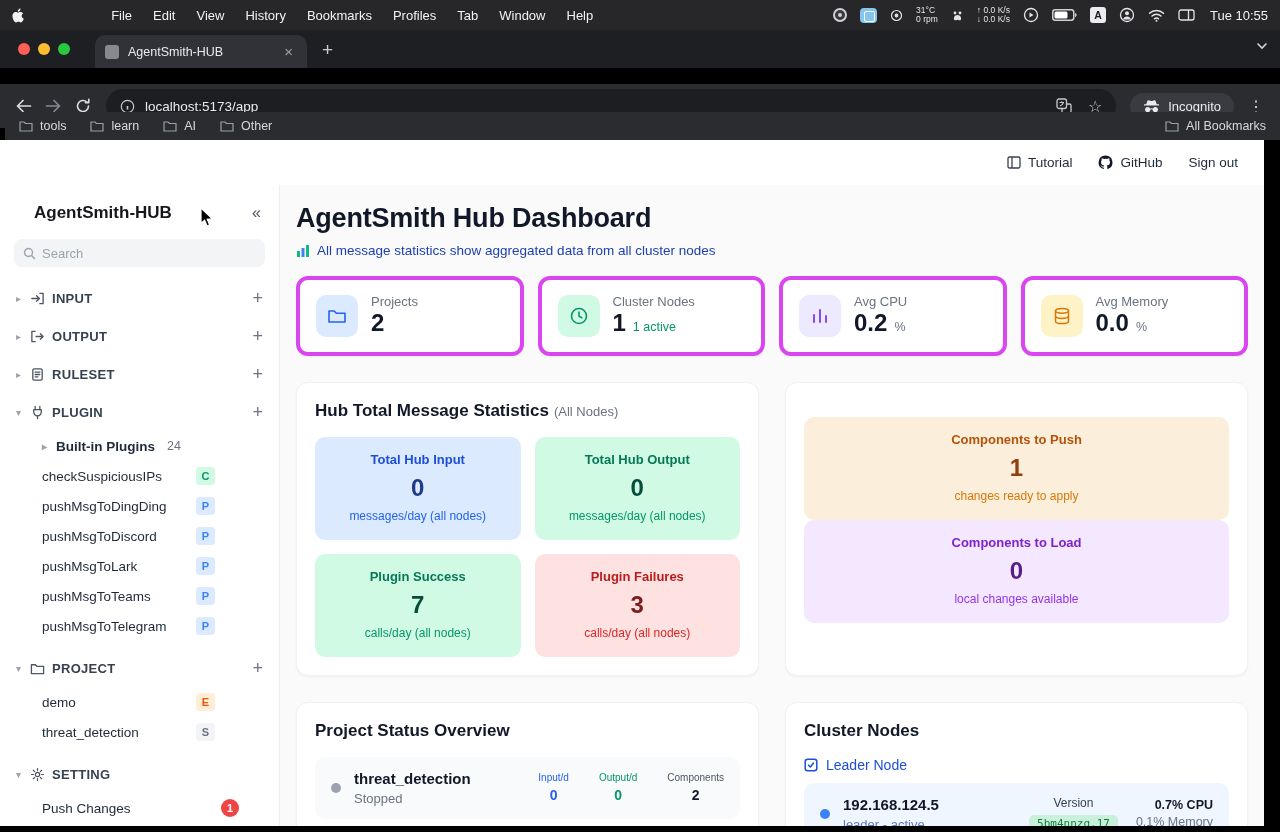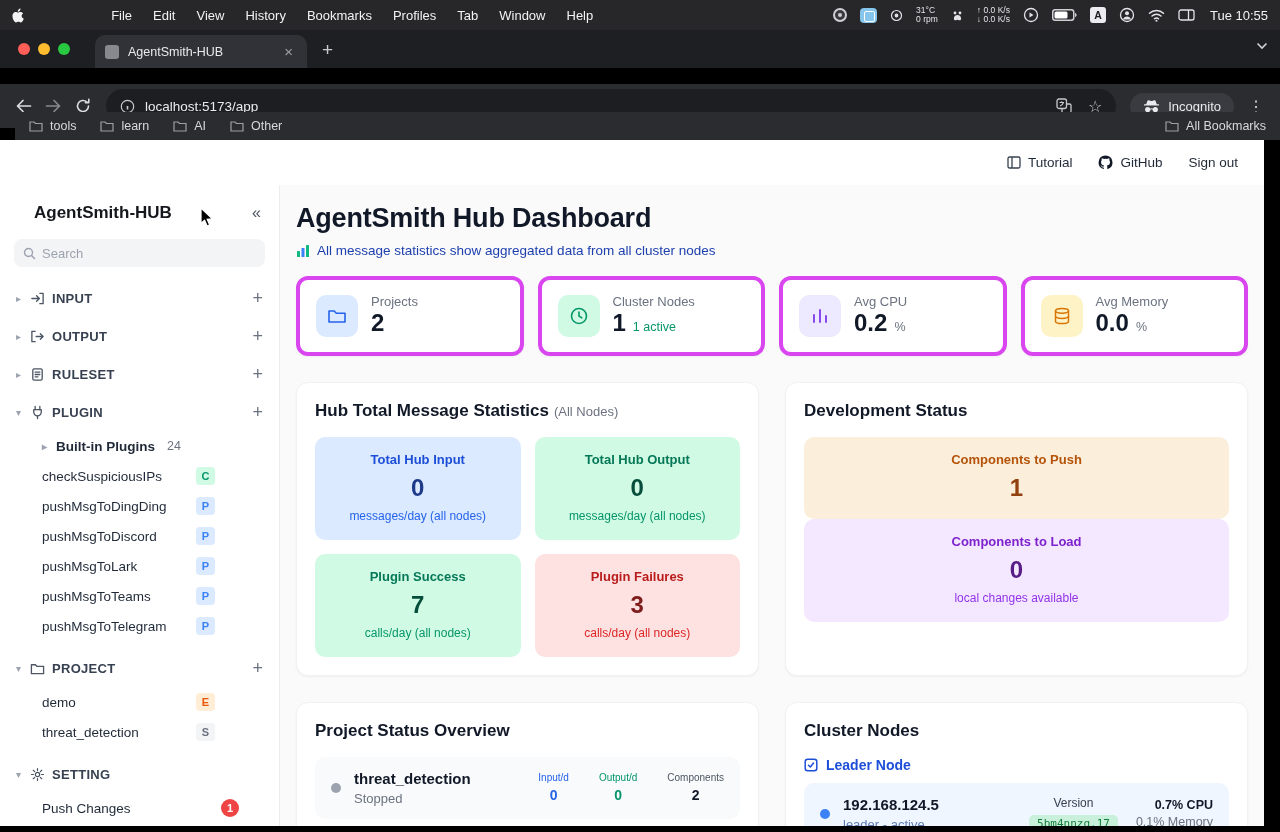--- a/index.html
+++ b/index.html
@@ -37,21 +37,21 @@
   .nav-ic { width:30px; height:30px; display:flex; align-items:center; justify-content:center; color:#dadce0; border-radius:50%; flex-shrink:0; }
   .nav-ic.dim { color:#85888d; }
   .omnibox { flex:1; height:34px; background:#1d1e22; border-radius:17px; display:flex; align-items:center; padding:0 14px; margin:0 8px; }
   .url { font-size:13.5px; color:#e8eaed; margin-left:10px; }
   .omni-right { margin-left:auto; display:flex; align-items:center; gap:16px; color:#c7c9cc; }
   .star { font-size:16px; color:#c7c9cc; }
   .incog { display:flex; align-items:center; gap:8px; background:#3a3b40; border-radius:16px; padding:6px 13px; color:#e8eaed; font-size:13px; margin:0 6px; }
   .kebab { color:#dadce0; font-size:16px; padding:0 8px; }
 
   
-  .bookmarks { position:absolute; top:112px; left:15px; right:0; height:28px; background:#2b2c30; display:flex; align-items:center; padding:0 14px; gap:24px; }
+  .bookmarks { position:absolute; top:112px; left:5px; right:0; height:28px; background:#2b2c30; display:flex; align-items:center; padding:0 14px; gap:24px; }
   .bm { display:flex; align-items:center; gap:7px; color:#d7d9dc; font-size:12.5px; }
   .bm-right { margin-left:auto; }
 
   
   .page { position:absolute; top:140px; left:0; width:1264px; height:686px; background:#fff; overflow:hidden; }
   .page-header { height:45px; display:flex; align-items:center; justify-content:flex-end; gap:26px; padding:0 26px; font-size:13.5px; color:#1f2937; background:#fff; }
   .ph-item { display:flex; align-items:center; gap:7px; }
   .app { display:flex; height:641px; }
 
   
@@ -116,21 +116,21 @@
   .pname { font-size:15px; font-weight:700; color:#111827; }
   .pstatus { font-size:13px; color:#6b7280; margin-top:4px; }
   .pcols { margin-left:auto; display:flex; gap:30px; }
   .pcol { text-align:center; }
   .pcol .cl { font-size:10px; font-weight:500; }
   .pcol .cv { font-size:14px; font-weight:700; margin-top:4px; }
   .pcol.blue .cl,.pcol.blue .cv { color:#2563eb; }
   .pcol.green .cl,.pcol.green .cv { color:#059669; }
   .pcol.gray .cl { color:#4b5563; } .pcol.gray .cv { color:#111827; }
 
-  .leader { display:flex; align-items:center; gap:8px; margin-top:16px; color:#1d4ed8; font-size:14px; font-weight:700; }
+  .leader { display:flex; align-items:center; gap:8px; margin-top:16px; color:#1d4ed8; font-size:14px; font-weight:400; }
   .node { margin-top:10px; background:#eff6ff; border-radius:10px; padding:13px 16px; display:flex; align-items:center; }
   .ndot { width:10px; height:10px; border-radius:50%; background:#3b82f6; margin-right:13px; flex-shrink:0; }
   .nip { font-size:15px; font-weight:700; color:#111827; }
   .nrole { font-size:13px; color:#5b7cb8; margin-top:4px; }
   .nver { margin-left:auto; text-align:center; }
   .nver .vl { font-size:12px; color:#374151; font-weight:500; }
   .vbadge { margin-top:5px; background:#c9f0da; color:#15803d; font-family:"DejaVu Sans Mono",monospace; font-size:11px; padding:2px 8px; border-radius:5px; display:inline-block; }
   .nstats { margin-left:18px; text-align:right; }
   .ncpu { font-size:12.5px; color:#111827; font-weight:600; }
   .nmem { font-size:12.5px; color:#6b7280; margin-top:3px; }
@@ -589,25 +589,25 @@
               </div>
               <div class="tile red">
                 <div class="tt">Plugin Failures</div>
                 <div class="tv">3</div>
                 <div class="tc">calls/day (all nodes)</div>
               </div>
             </div>
           </div>
 
           <div class="panel">
-            <div><span class="ptitle">Development Status</span></div>
             <div class="devtiles">
               <div class="tile amber">
                 <div class="tt">Components to Push</div>
                 <div class="tv">1</div>
+                <div class="tc">changes ready to apply</div>
               </div>
               <div class="tile purple">
                 <div class="tt">Components to Load</div>
                 <div class="tv">0</div>
                 <div class="tc">local changes available</div>
               </div>
             </div>
           </div>
         </div>
 

